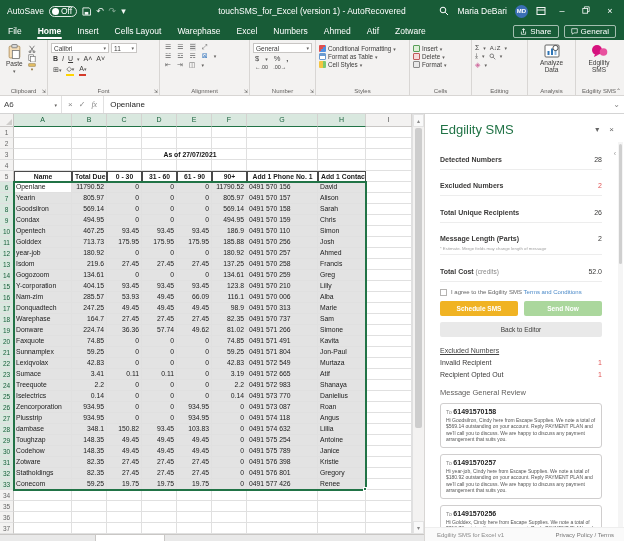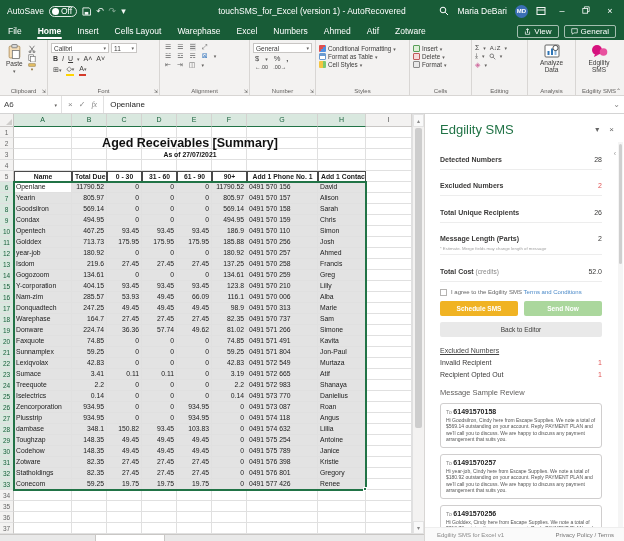--- a/index.html
+++ b/index.html
@@ -172,21 +172,21 @@
       <span class="menu-tab">Ahmed</span>
       <span class="menu-tab">Atif</span>
       <span class="menu-tab">Zotware</span>
     </div>
   <div class="menu-right">
     <span class="mr-btn">
       <svg width="7" height="7" viewBox="0 0 10 10">
           <path d="M5 7V1M3 3l2-2 2 2" fill="none" stroke="#fff" stroke-width="1.2"></path>
           <path d="M2 5v4h6V5" fill="none" stroke="#fff" stroke-width="1"></path>
         </svg>
-      <span>View</span>
+      <span>Share</span>
     </span>
     <span class="mr-btn">
       <svg width="7" height="7" viewBox="0 0 10 10">
           <path d="M1 1h8v6H4L2 9V7H1z" fill="none" stroke="#fff" stroke-width="1"></path>
         </svg>
       <span>General</span>
     </span>
   </div>
 </div>
 
@@ -868,21 +868,20 @@
         <div class="cell" style="width: 35px;"></div>
         <div class="cell" style="width: 35px;"></div>
         <div class="cell" style="width: 35px;"></div>
         <div class="cell" style="width: 71px;"></div>
         <div class="cell" style="width: 48px;"></div>
         <div class="cell" style="width: 46px;"></div>
       </div>
     </div>
   <div id="sel-outline" style="left: 13px; top: 67px; width: 354px; height: 310px;"></div>
   <div id="fill-handle" style="left: 363px; top: 373px;"></div>
-  <div id="sheet-title" style="top: 22px;">Aged Receivables [Summary]</div>
   <div id="sheet-subtitle" style="top: 37px;">As of 27/07/2021</div>
 </div>
 
 <div id="vscroll">
   <div class="scr-arrow">▴</div>
   <div id="vthumb"></div>
   <div class="scr-arrow scr-bottom">▾</div>
 </div>
 
 <div id="tabstrip">
@@ -934,21 +933,21 @@
     <div id="excluded">
         <div class="exc-item">
           <span>Invalid Recipient</span>
           <span class="v">1</span>
         </div>
         <div class="exc-item">
           <span>Recipient Opted Out</span>
           <span class="v">1</span>
         </div>
       </div>
-    <div class="sample-heading">Message Sample Review</div>
+    <div class="sample-heading">Message General Review</div>
     <div id="samples">
         <div class="sample-card">
           <div class="sample-to">To <b>61491570158</b></div>
           <div class="sample-body">Hi Goodsilron, Cindy here from Escape Supplies. We note a total of $569.14 outstanding on your account. Reply PAYMENT PLAN and we'll call you to discuss. We are happy to discuss any payment arrangement that suits you.</div>
         </div>
         <div class="sample-card">
           <div class="sample-to">To <b>61491570257</b></div>
           <div class="sample-body">Hi year-job, Cindy here from Escape Supplies. We note a total of $180.92 outstanding on your account. Reply PAYMENT PLAN and we'll call you to discuss. We are happy to discuss any payment arrangement that suits you.</div>
         </div>
         <div class="sample-card">

